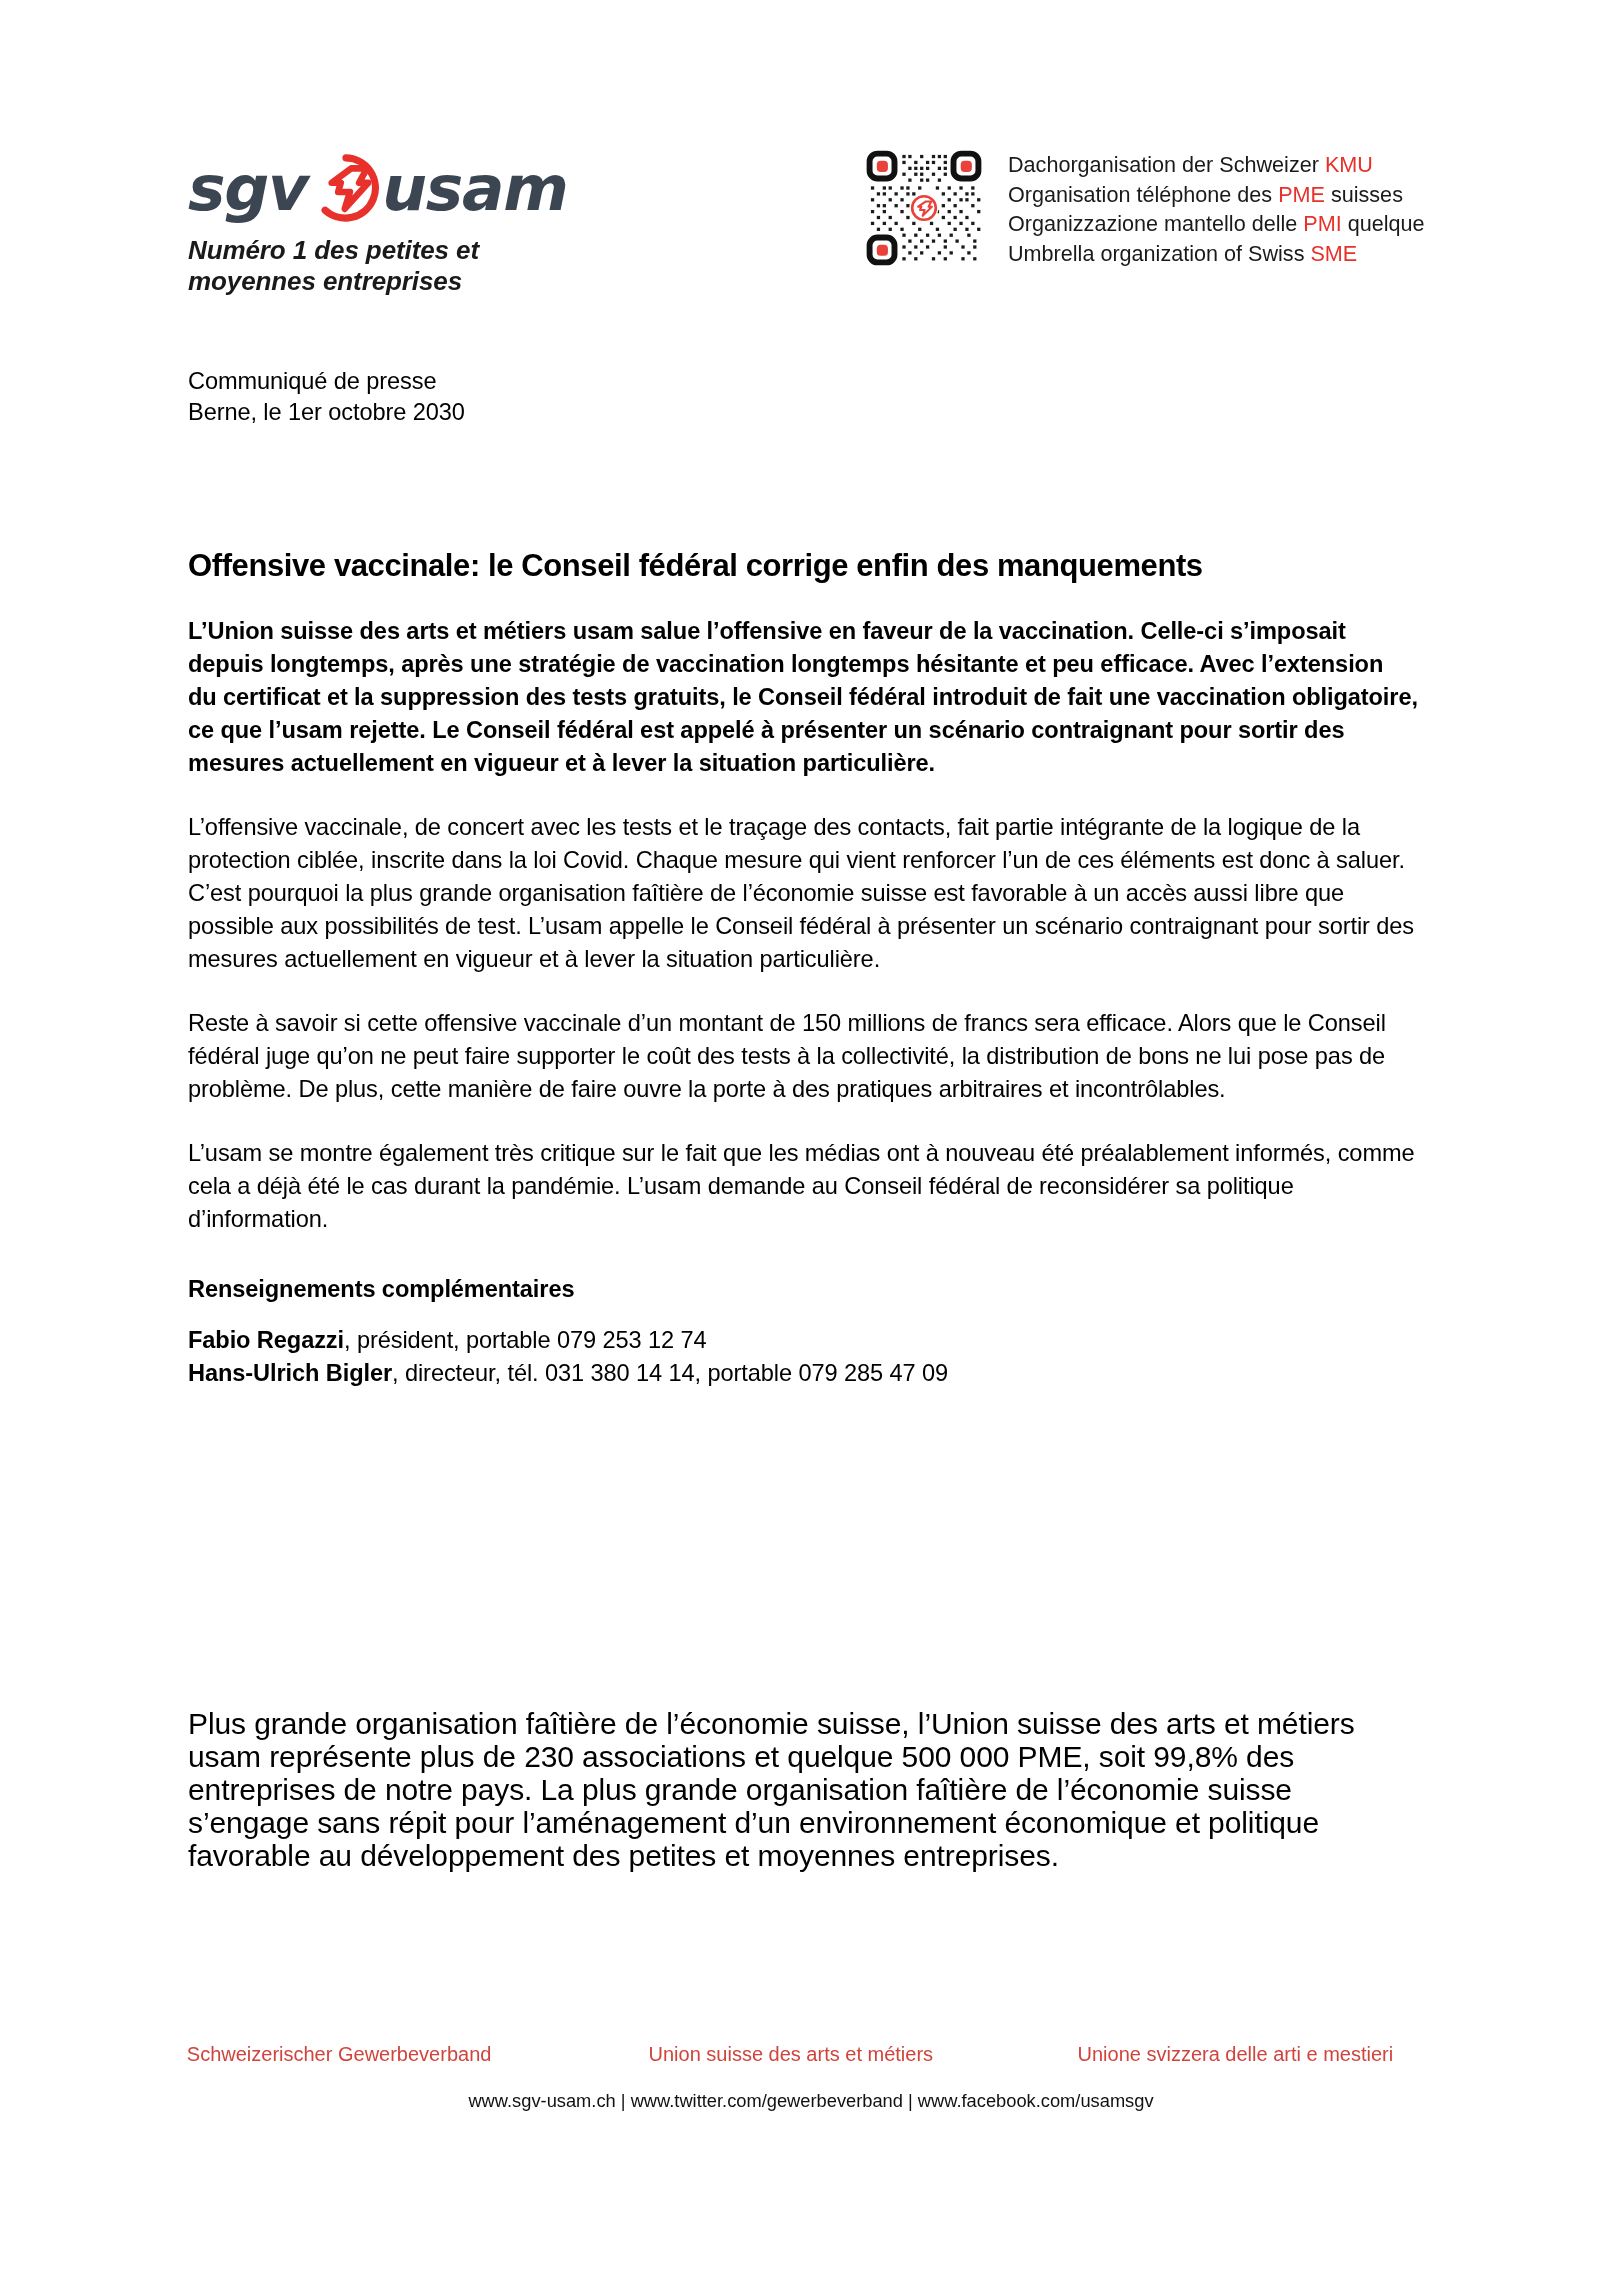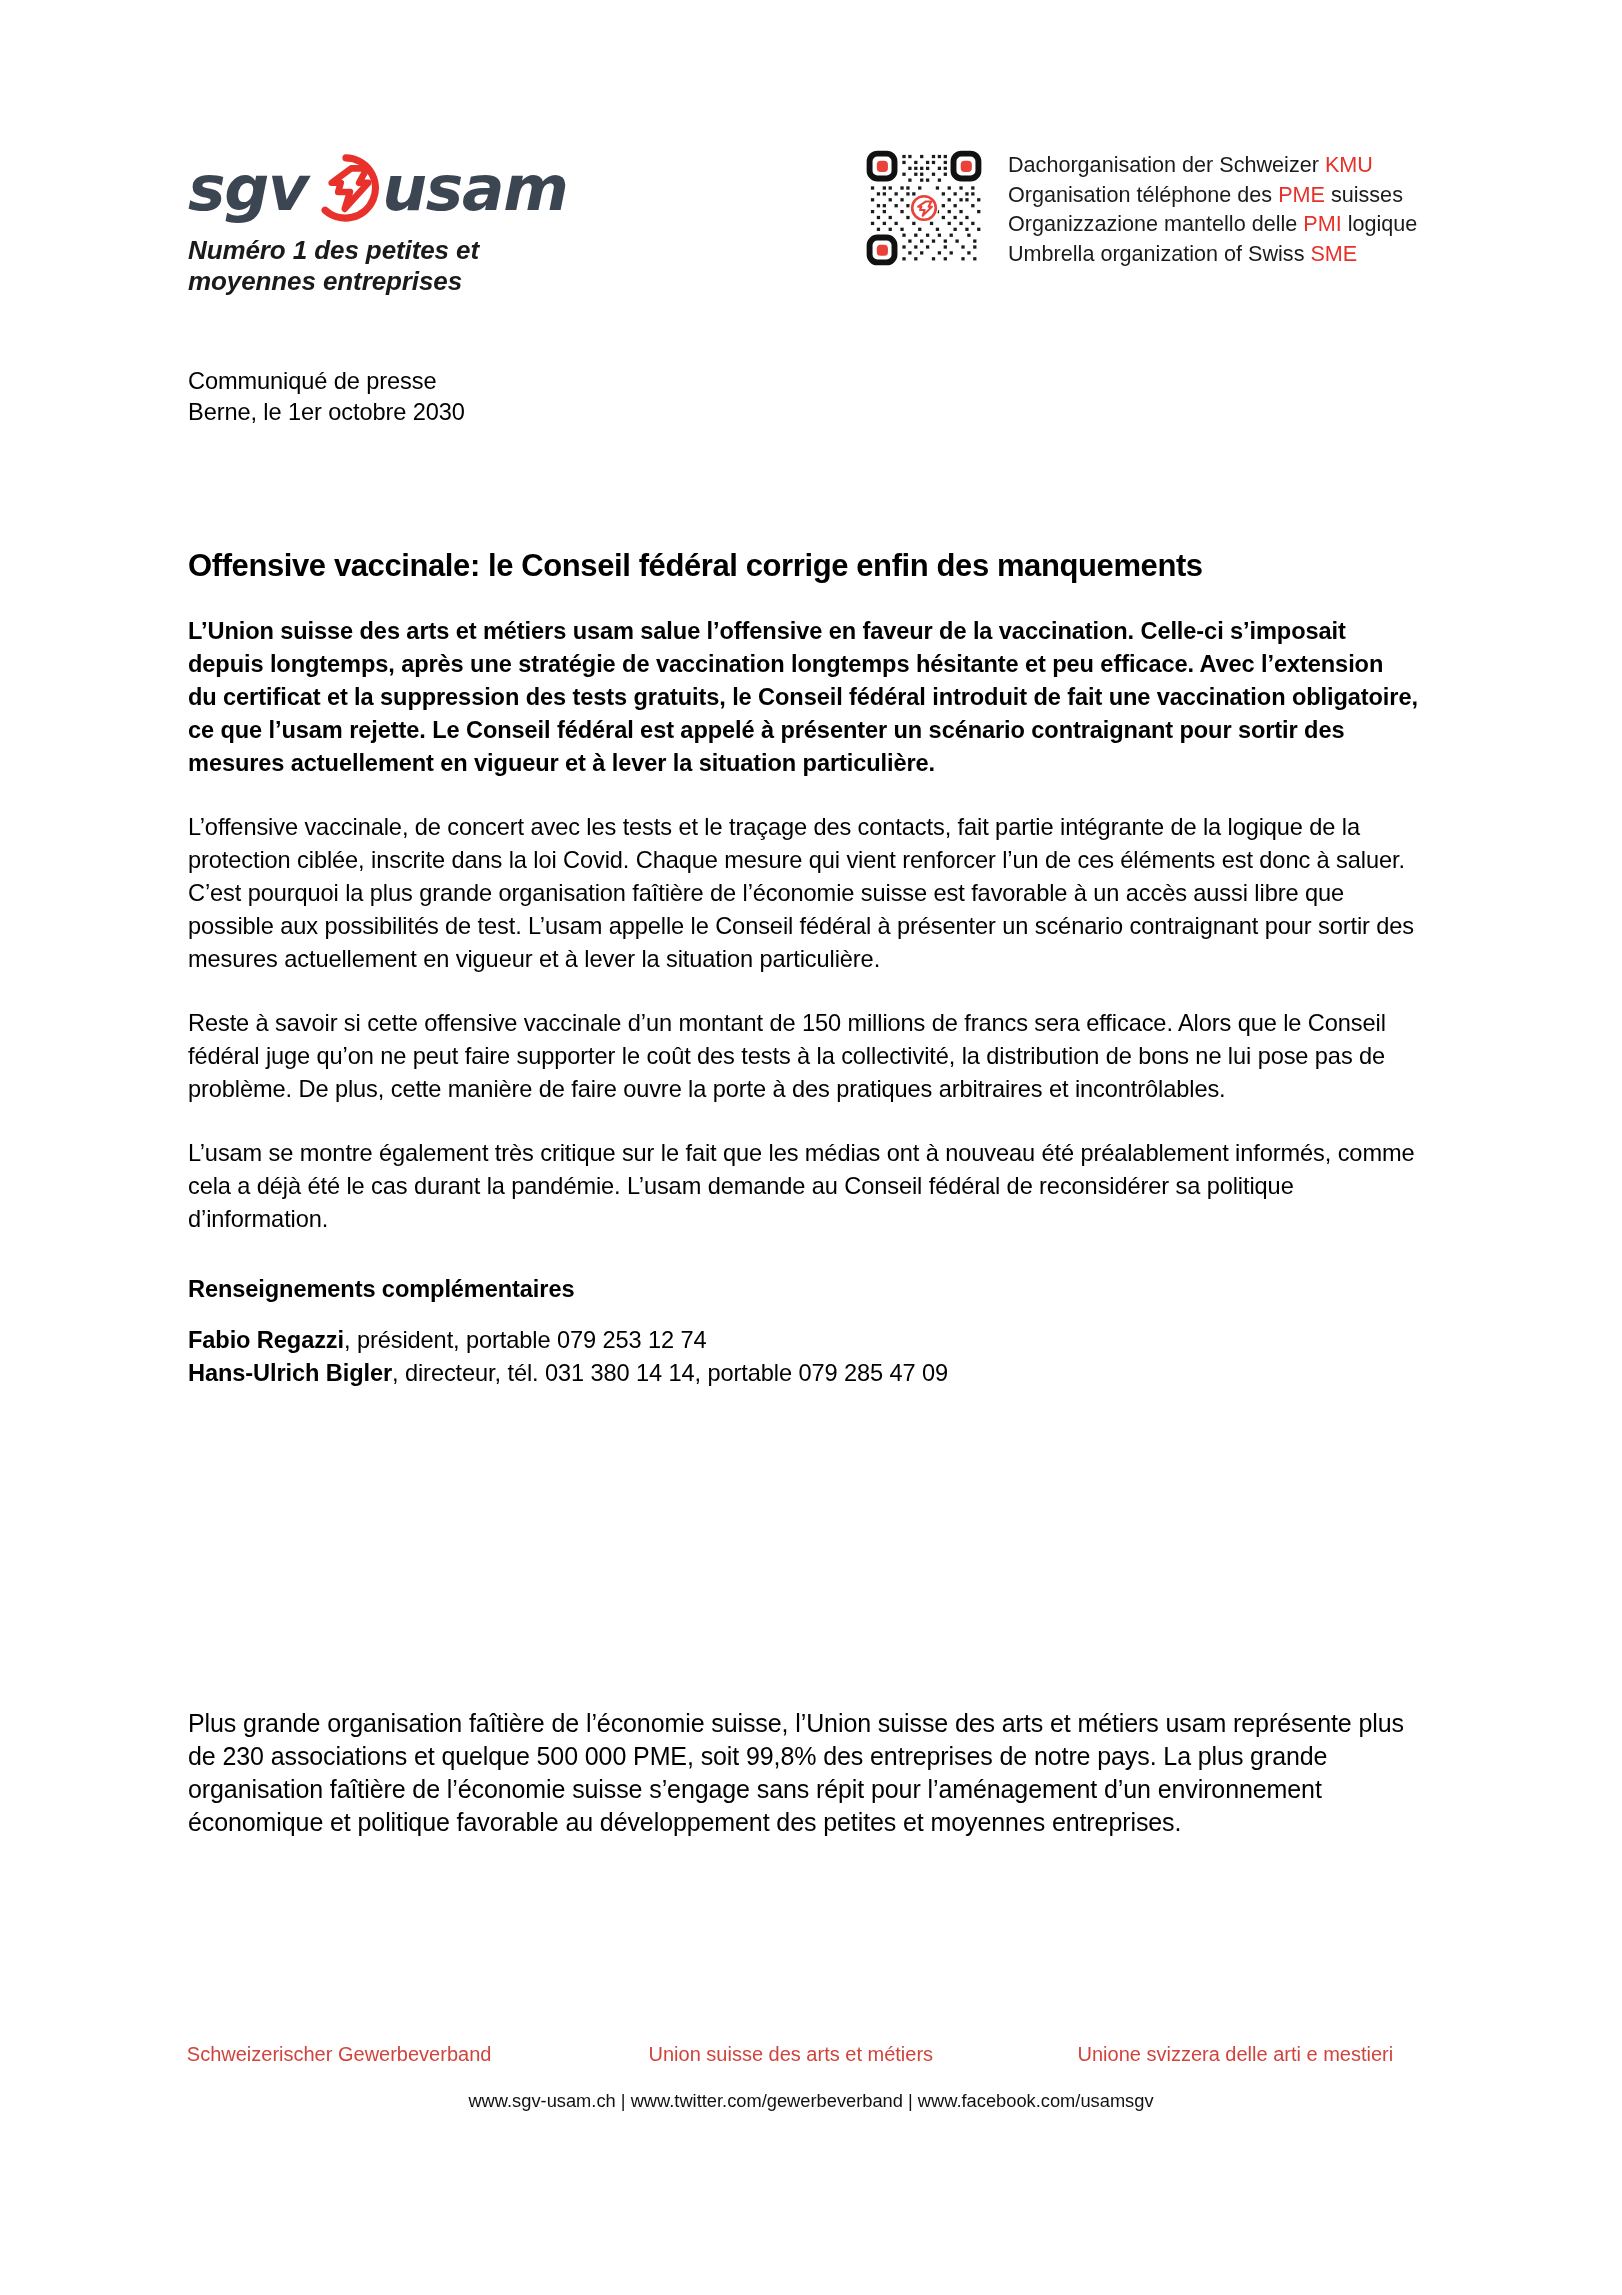--- a/index.html
+++ b/index.html
@@ -161,21 +161,21 @@
     line-height: 33px;
     letter-spacing: -0.1px;
   }
   .contact-line b { font-weight: 700; }
 
   .boiler {
     position: absolute;
     left: 188px;
     top: 1707px;
     width: 1230px;
-    font-size: 25px;
+    font-size: 30px;
     line-height: 33px;
     letter-spacing: -0.1px;
   }
 
   
   .footer {
     position: absolute;
     left: 0;
     top: 2040px;
     width: 1622px;
@@ -373,21 +373,21 @@
       </div>
 
       <div class="org-lines">
         <div class="org-line">
           <span>Dachorganisation der Schweizer </span><span class="hl">KMU</span><span></span>
         </div>
         <div class="org-line">
           <span>Organisation téléphone des </span><span class="hl">PME</span><span> suisses</span>
         </div>
         <div class="org-line">
-          <span>Organizzazione mantello delle </span><span class="hl">PMI</span><span> logique</span>
+          <span>Organizzazione mantello delle </span><span class="hl">PMI</span><span> quelque</span>
         </div>
         <div class="org-line">
           <span>Umbrella organization of Swiss </span><span class="hl">SME</span><span></span>
         </div>
       </div>
     </div>
   </div>
 
   <div class="content">
 

